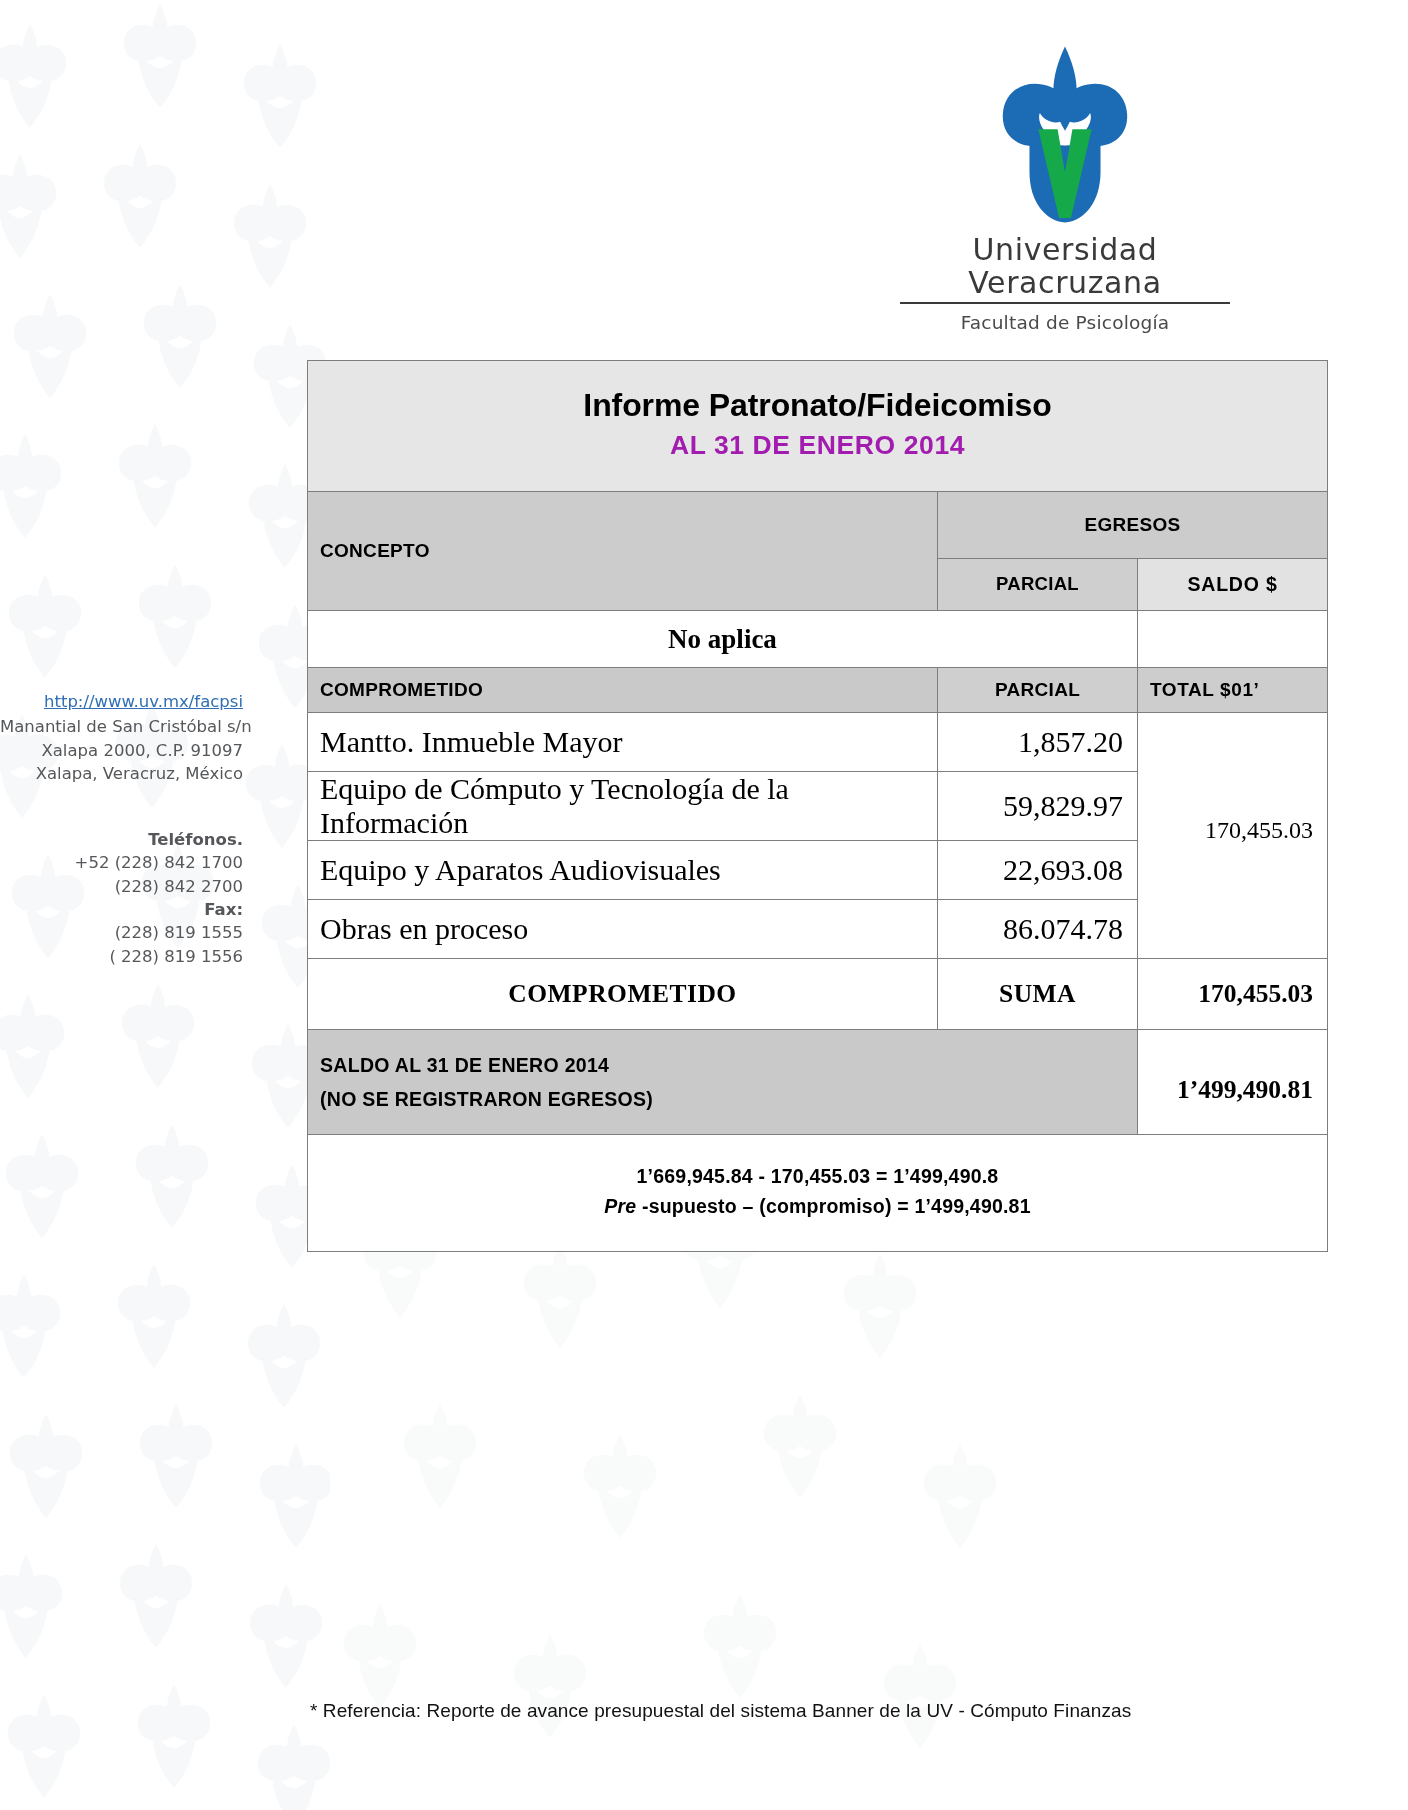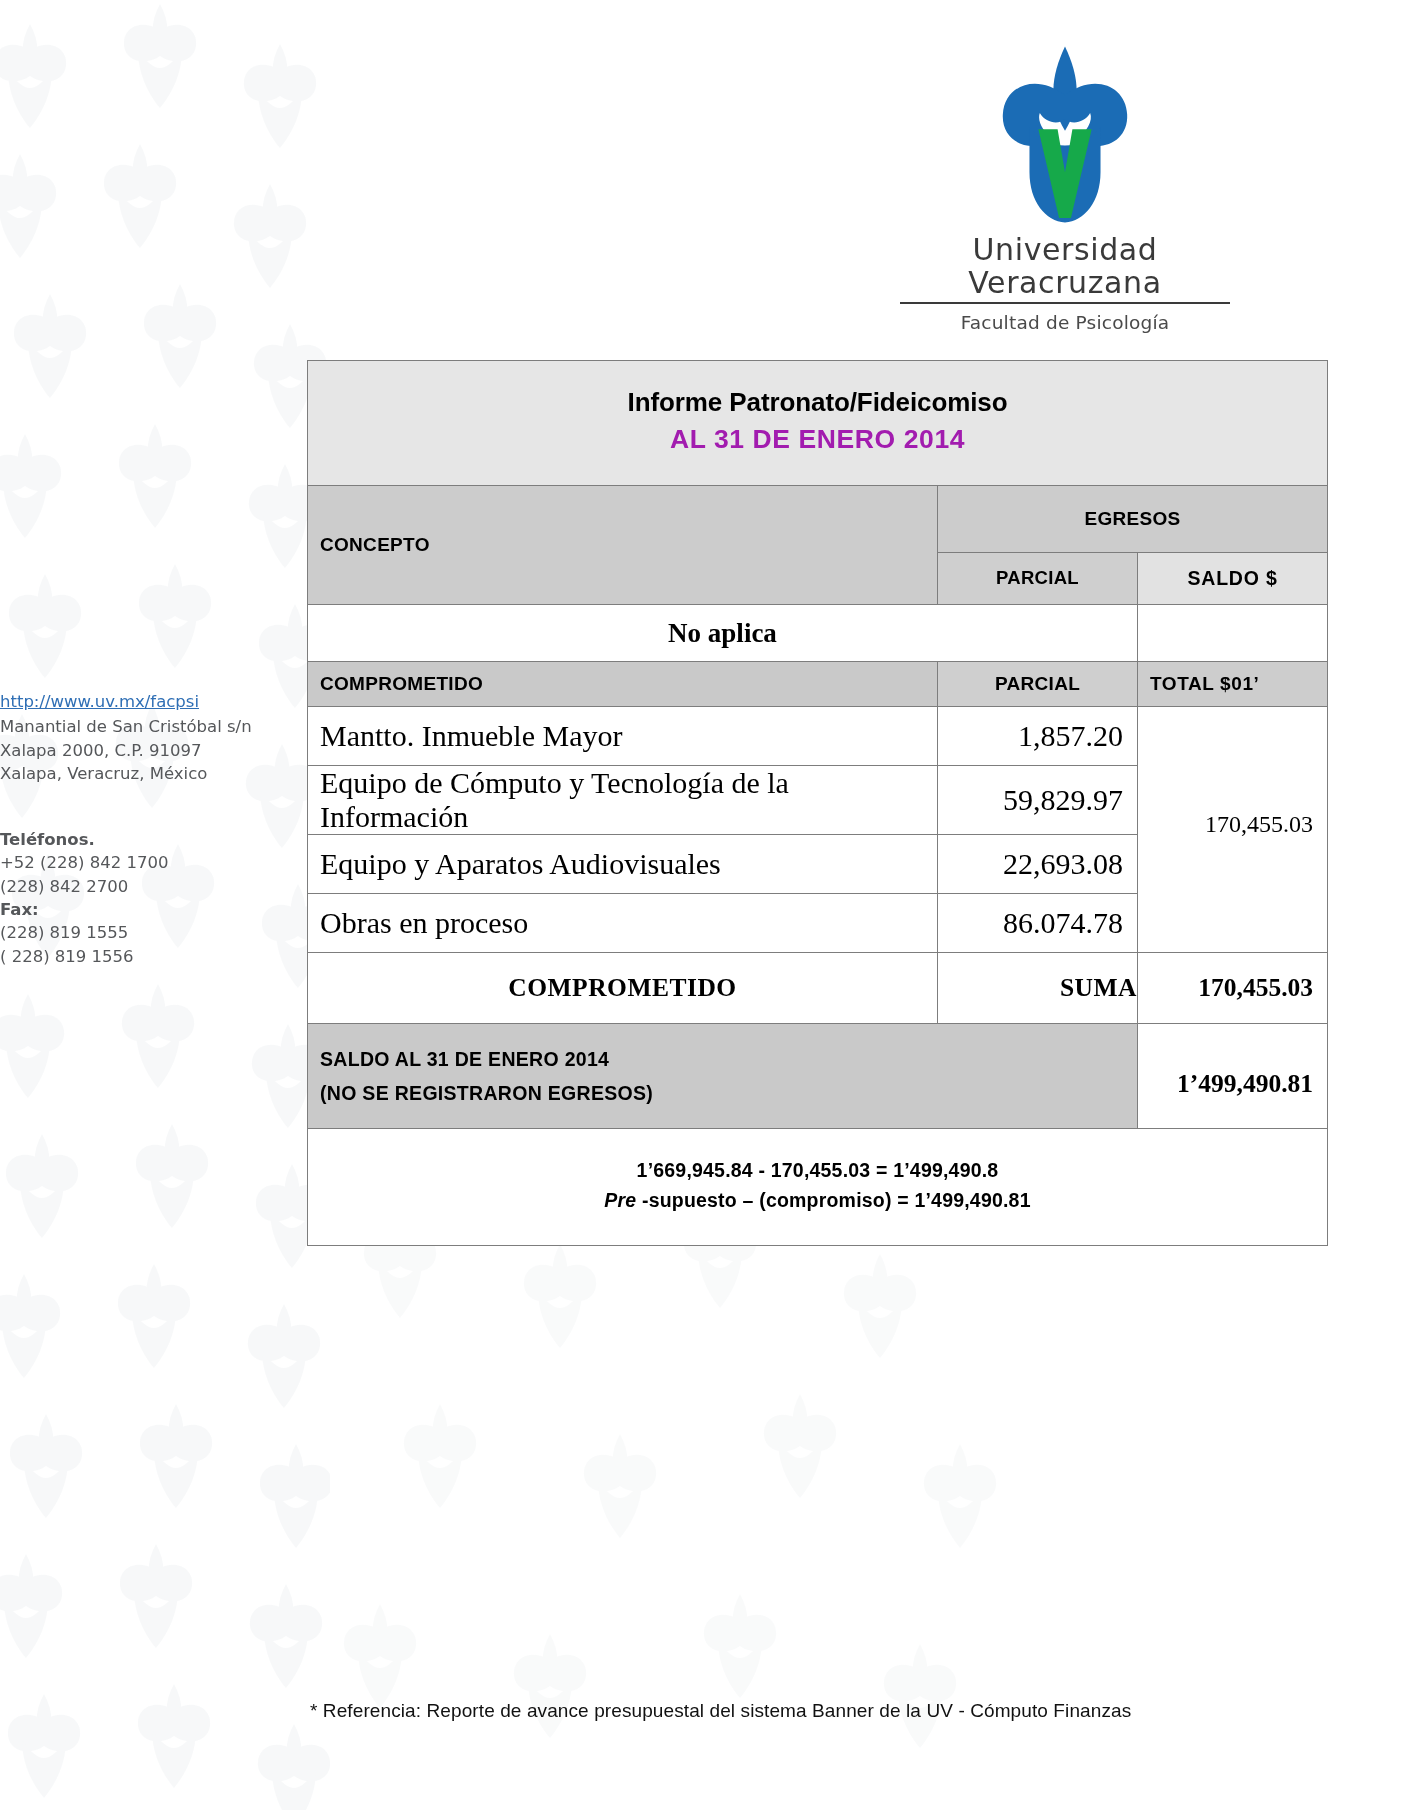--- a/index.html
+++ b/index.html
@@ -68,21 +68,21 @@
     margin-top: 8px;
     letter-spacing: 0.2px;
   }
 
   
   #contact {
     position: absolute;
     left: 0;
     top: 690px;
     width: 243px;
-    text-align: left;
+    text-align: right;
     font-family: "DejaVu Sans", sans-serif;
     font-size: 16.5px;
     color: #55575a;
     line-height: 1.42;
     z-index: 3;
   }
   #contact .url {
     color: #2f6fb5;
     text-decoration: underline;
     display: block;
@@ -116,21 +116,21 @@
   .c-concept { width: 630px; }
   .c-parcial { width: 200px; }
   .c-total   { width: 190px; }
 
   .title-cell {
     background: #e6e6e6;
     text-align: center;
     padding: 26px 10px 30px 10px !important;
   }
   .title-main {
-    font-size: 26px;
+    font-size: 32px;
     font-weight: bold;
     color: #000;
     letter-spacing: -0.1px;
   }
   .title-sub {
     font-size: 26.5px;
     font-weight: bold;
     color: #a21caf;
     margin-top: 6px;
     letter-spacing: 0.6px;
@@ -207,21 +207,21 @@
     padding-bottom: 10px !important;
   }
 
   .suma-row td {
     font-family: "Liberation Serif", serif;
     font-weight: bold;
     font-size: 25.5px;
     height: 70px;
   }
   .suma-label { text-align: center; letter-spacing: 0.5px; }
-  .suma-word  { text-align: right; letter-spacing: 0.5px; }
+  .suma-word  { text-align: center; letter-spacing: 0.5px; }
   .suma-amt   { text-align: right; padding-right: 14px !important; }
 
   .saldo-cell {
     background: #c9c9c9;
     text-align: left;
     padding: 14px 0 14px 12px !important;
     font-size: 19.5px;
     font-weight: bold;
     letter-spacing: 0.3px;
     line-height: 1.75;

